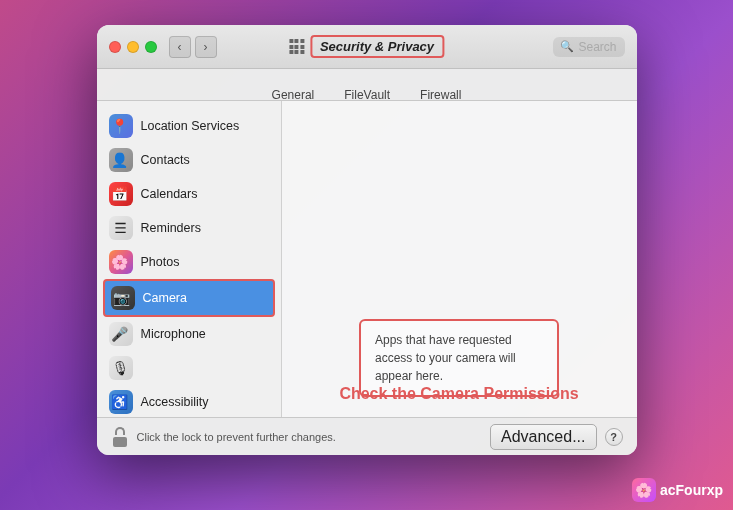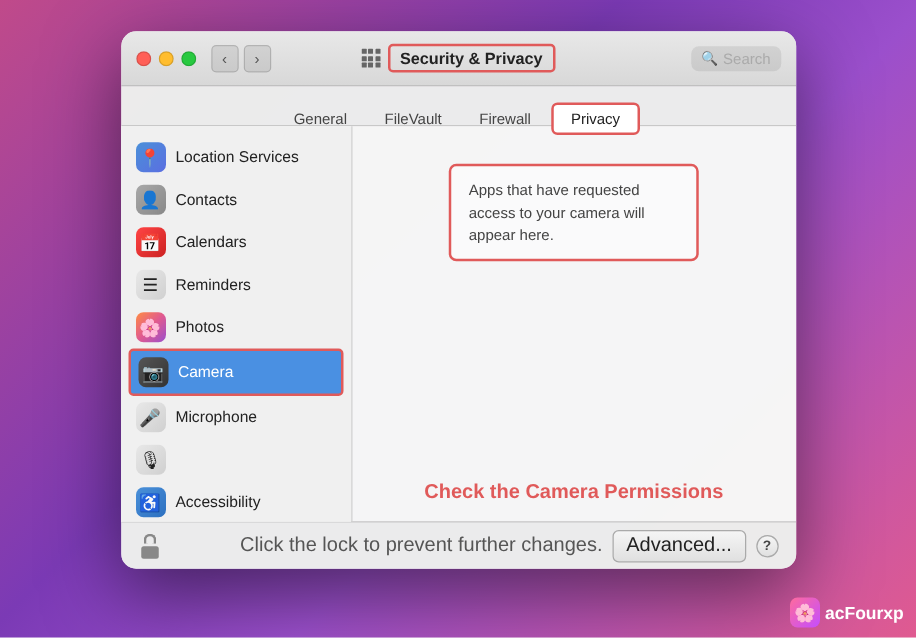--- a/index.html
+++ b/index.html
@@ -79,20 +79,21 @@
       color: #555;
     }
 
     .title-center {
       position: absolute;
       left: 50%;
       transform: translateX(-50%);
       display: flex;
       align-items: center;
       gap: 6px;
+      font-style: italic;
     }
 
     .grid-icon {
       display: grid;
       grid-template-columns: repeat(3, 4px);
       grid-template-rows: repeat(3, 4px);
       gap: 1.5px;
     }
     .grid-dot {
       width: 4px;
@@ -211,21 +212,21 @@
     .icon-microphone { background: linear-gradient(135deg, #e8e8e8, #d0d0d0); }
     .icon-speech { background: linear-gradient(135deg, #e8e8e8, #d0d0d0); }
     .icon-accessibility { background: linear-gradient(135deg, #4a90d9, #2c70c0); }
 
     
     .right-panel {
       flex: 1;
       padding: 20px;
       position: relative;
       display: flex;
-      align-items: flex-start;
+      align-items: flex-end;
       justify-content: center;
     }
 
     .info-box {
       border: 2px solid #e05a5a;
       border-radius: 6px;
       padding: 10px 14px;
       font-size: 12px;
       color: #444;
       line-height: 1.5;
@@ -266,24 +267,23 @@
       height: 8px;
       border: 2px solid #888;
       border-bottom: none;
       border-radius: 5px 5px 0 0;
       position: absolute;
       top: 0;
       left: 4px;
     }
 
     .lock-label {
-      font-size: 16px;
+      font-size: 11px;
       color: #555;
       flex: 1;
-      text-align: right;
     }
 
     .advanced-btn {
       padding: 3px 10px;
       background: linear-gradient(180deg, #f5f5f5, #e0e0e0);
       border: 1px solid #aaa;
       border-radius: 5px;
       font-size: 16px;
       color: #222;
       cursor: pointer;
@@ -368,21 +368,20 @@
       <div class="search-bar">
         <span class="search-icon-sm">🔍</span>
         <span class="search-placeholder">Search</span>
       </div>
     </div>
 
     <div class="tabs-bar">
       <div class="tab">General</div>
       <div class="tab">FileVault</div>
       <div class="tab">Firewall</div>
-      <div class="tab active">Privacy</div>
     </div>
 
     <div class="main-content">
 
       <div class="sidebar">
         <div class="sidebar-item">
           <div class="item-icon icon-location">📍</div>
           <span>Location Services</span>
         </div>
         <div class="sidebar-item">

